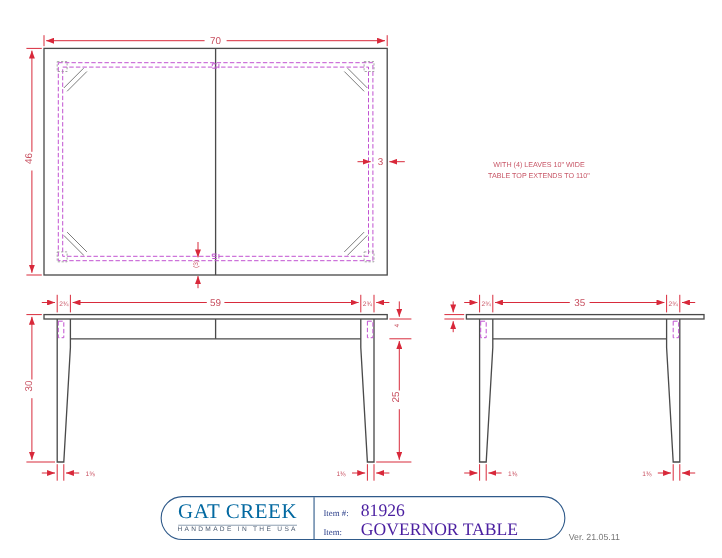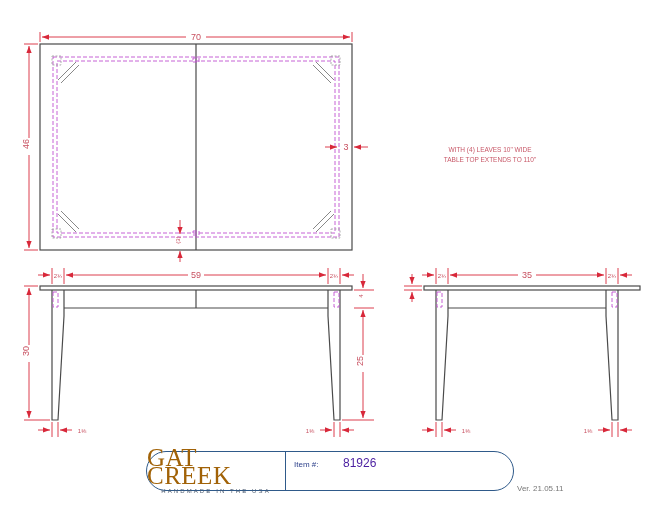--- a/index.html
+++ b/index.html
@@ -10,27 +10,27 @@
     .hidden { stroke: #c050d0; fill: none; stroke-width: 0.9; stroke-dasharray: 4 2; }
     .hiddengray { stroke: #9a9a9a; fill: none; stroke-width: 0.8; stroke-dasharray: 2 1.5; }
     .dim { stroke: #d8283a; fill: none; stroke-width: 0.9; }
     .dimtext { fill: #c85060; font-family: "Liberation Sans", sans-serif; font-size: 9px; }
     .fractext { fill: #c85060; font-family: "Liberation Sans", sans-serif; font-size: 6px; }
     .note { fill: #c85868; font-family: "Liberation Sans", sans-serif; font-size: 6.5px; }
 
     .titleblock { position: absolute; left: 146px; top: 451px; width: 368px; height: 40px;
       border: 1.5px solid #2f5a8a; border-radius: 20px; box-sizing: border-box; display: flex; background: #fff; }
     .logo { width: 138px; border-right: 1.5px solid #2f5a8a; display: flex; flex-direction: column; align-items: center; justify-content: center; }
-    .logo-main { font-family: "Liberation Serif", serif; color: #a16207; font-size: 25px; letter-spacing: 0.5px; line-height: 18px; }
+    .logo-main { font-family: "Liberation Serif", serif; color: #0369a1; font-size: 19px; letter-spacing: 0.5px; line-height: 18px; }
     .logo-rule { width: 108px; height: 1px; background: #9aa8b8; margin: 2px 0 1px; }
     .logo-sub { font-family: "Liberation Sans", sans-serif; color: #4a5a70; font-size: 6px; letter-spacing: 2.1px; }
     .info { flex: 1; padding: 4px 0 0 8px; }
-    .info-row { display: flex; align-items: baseline; height: 17px; }
+    .info-row { display: flex; align-items: baseline; height: 17px; font-family: Liberation Serif, serif; }
     .info-label { font-size: 8px; color: #2b3f8a; width: 34px; }
-    .info-value { font-size: 12px; color: #4a1ea0; margin-left: 15px; }
+    .info-value { font-size: 16px; color: #4a1ea0; }
     .version { position: absolute; left: 517px; top: 484px; font-size: 8px; color: #777; }
   </style>
 </head>
 <body>
 
 <svg class="drawing" width="656" height="507" viewBox="0 0 656 507" xmlns="http://www.w3.org/2000/svg">
   <defs>
     <marker id="arrR" viewBox="0 0 8 6" refX="8" refY="3" markerWidth="8" markerHeight="6" orient="auto">
         <path d="M0,0 L8,3 L0,6 z" fill="#d8283a"></path>
       </marker>
@@ -183,16 +183,20 @@
   <div class="logo">
     <div class="logo-main">GAT CREEK</div>
     <div class="logo-rule"></div>
     <div class="logo-sub">HANDMADE IN THE USA</div>
   </div>
   <div class="info">
     <div class="info-row">
       <span class="info-label">Item #:</span>
       <span class="info-value">81926</span>
     </div>
+    <div class="info-row">
+      <span class="info-label">Item:</span>
+      <span class="info-value">GOVERNOR TABLE</span>
+    </div>
   </div>
 </div>
 
 <div class="version">Ver. 21.05.11</div>
 
 </body></html>

